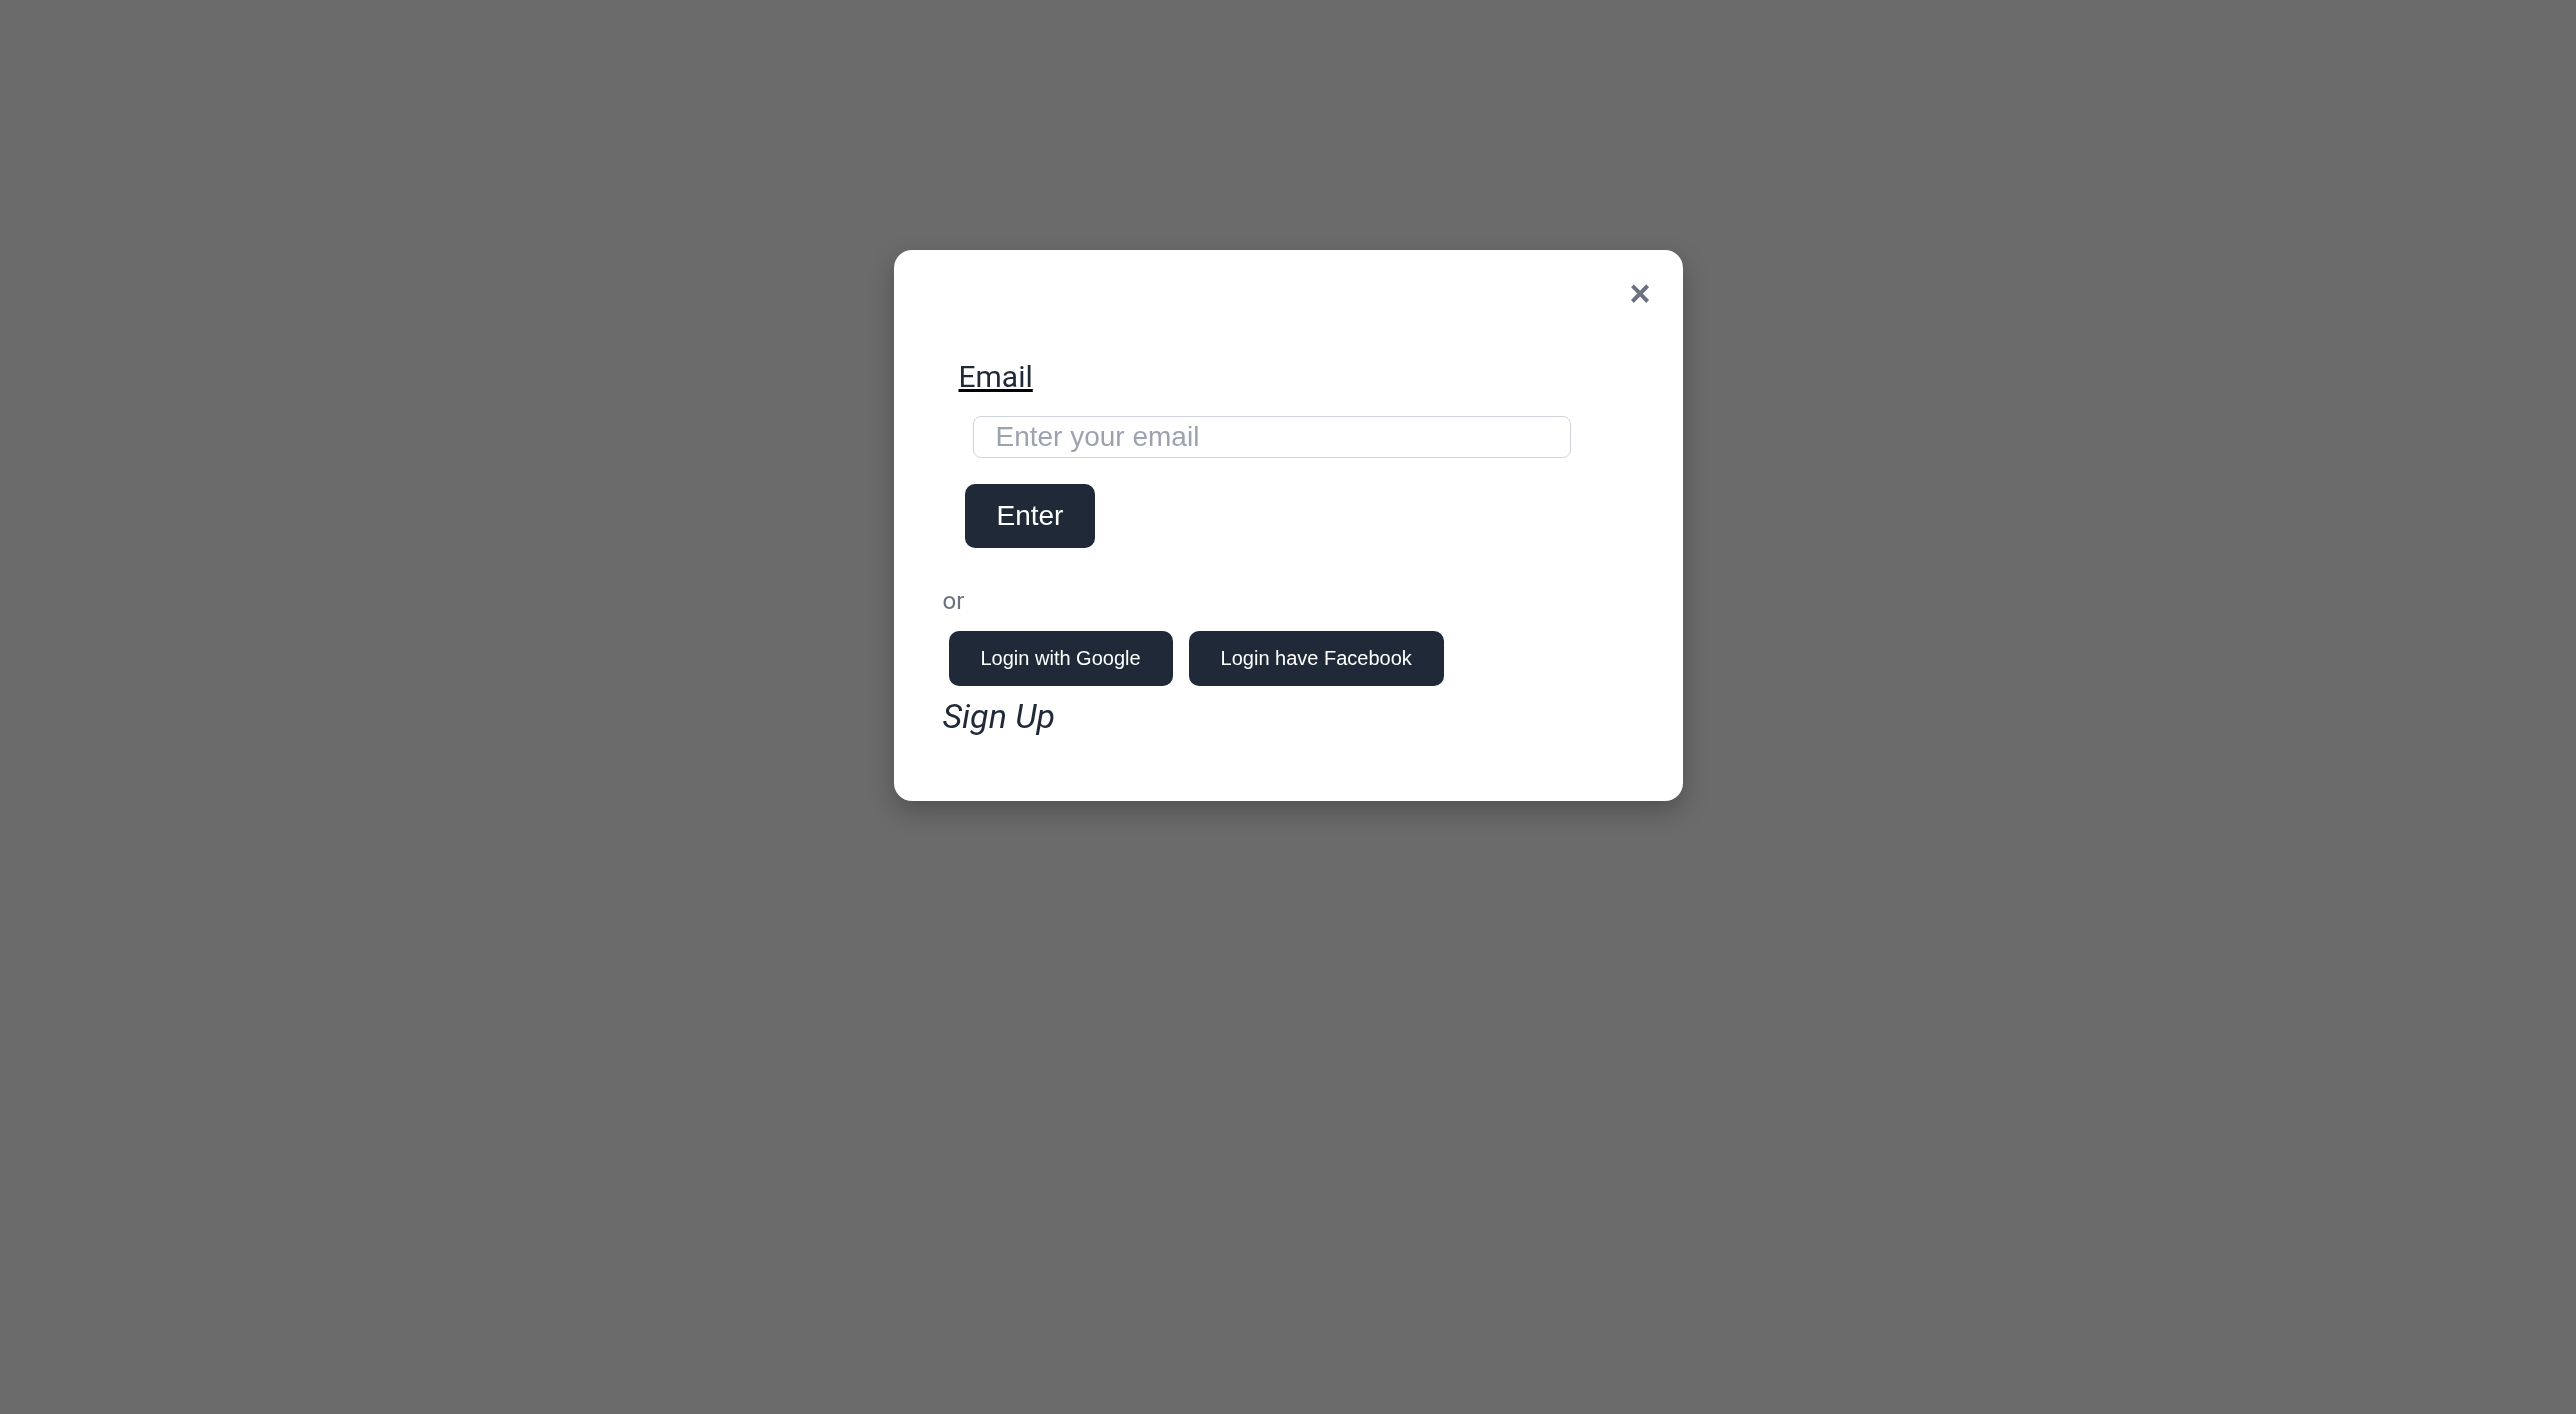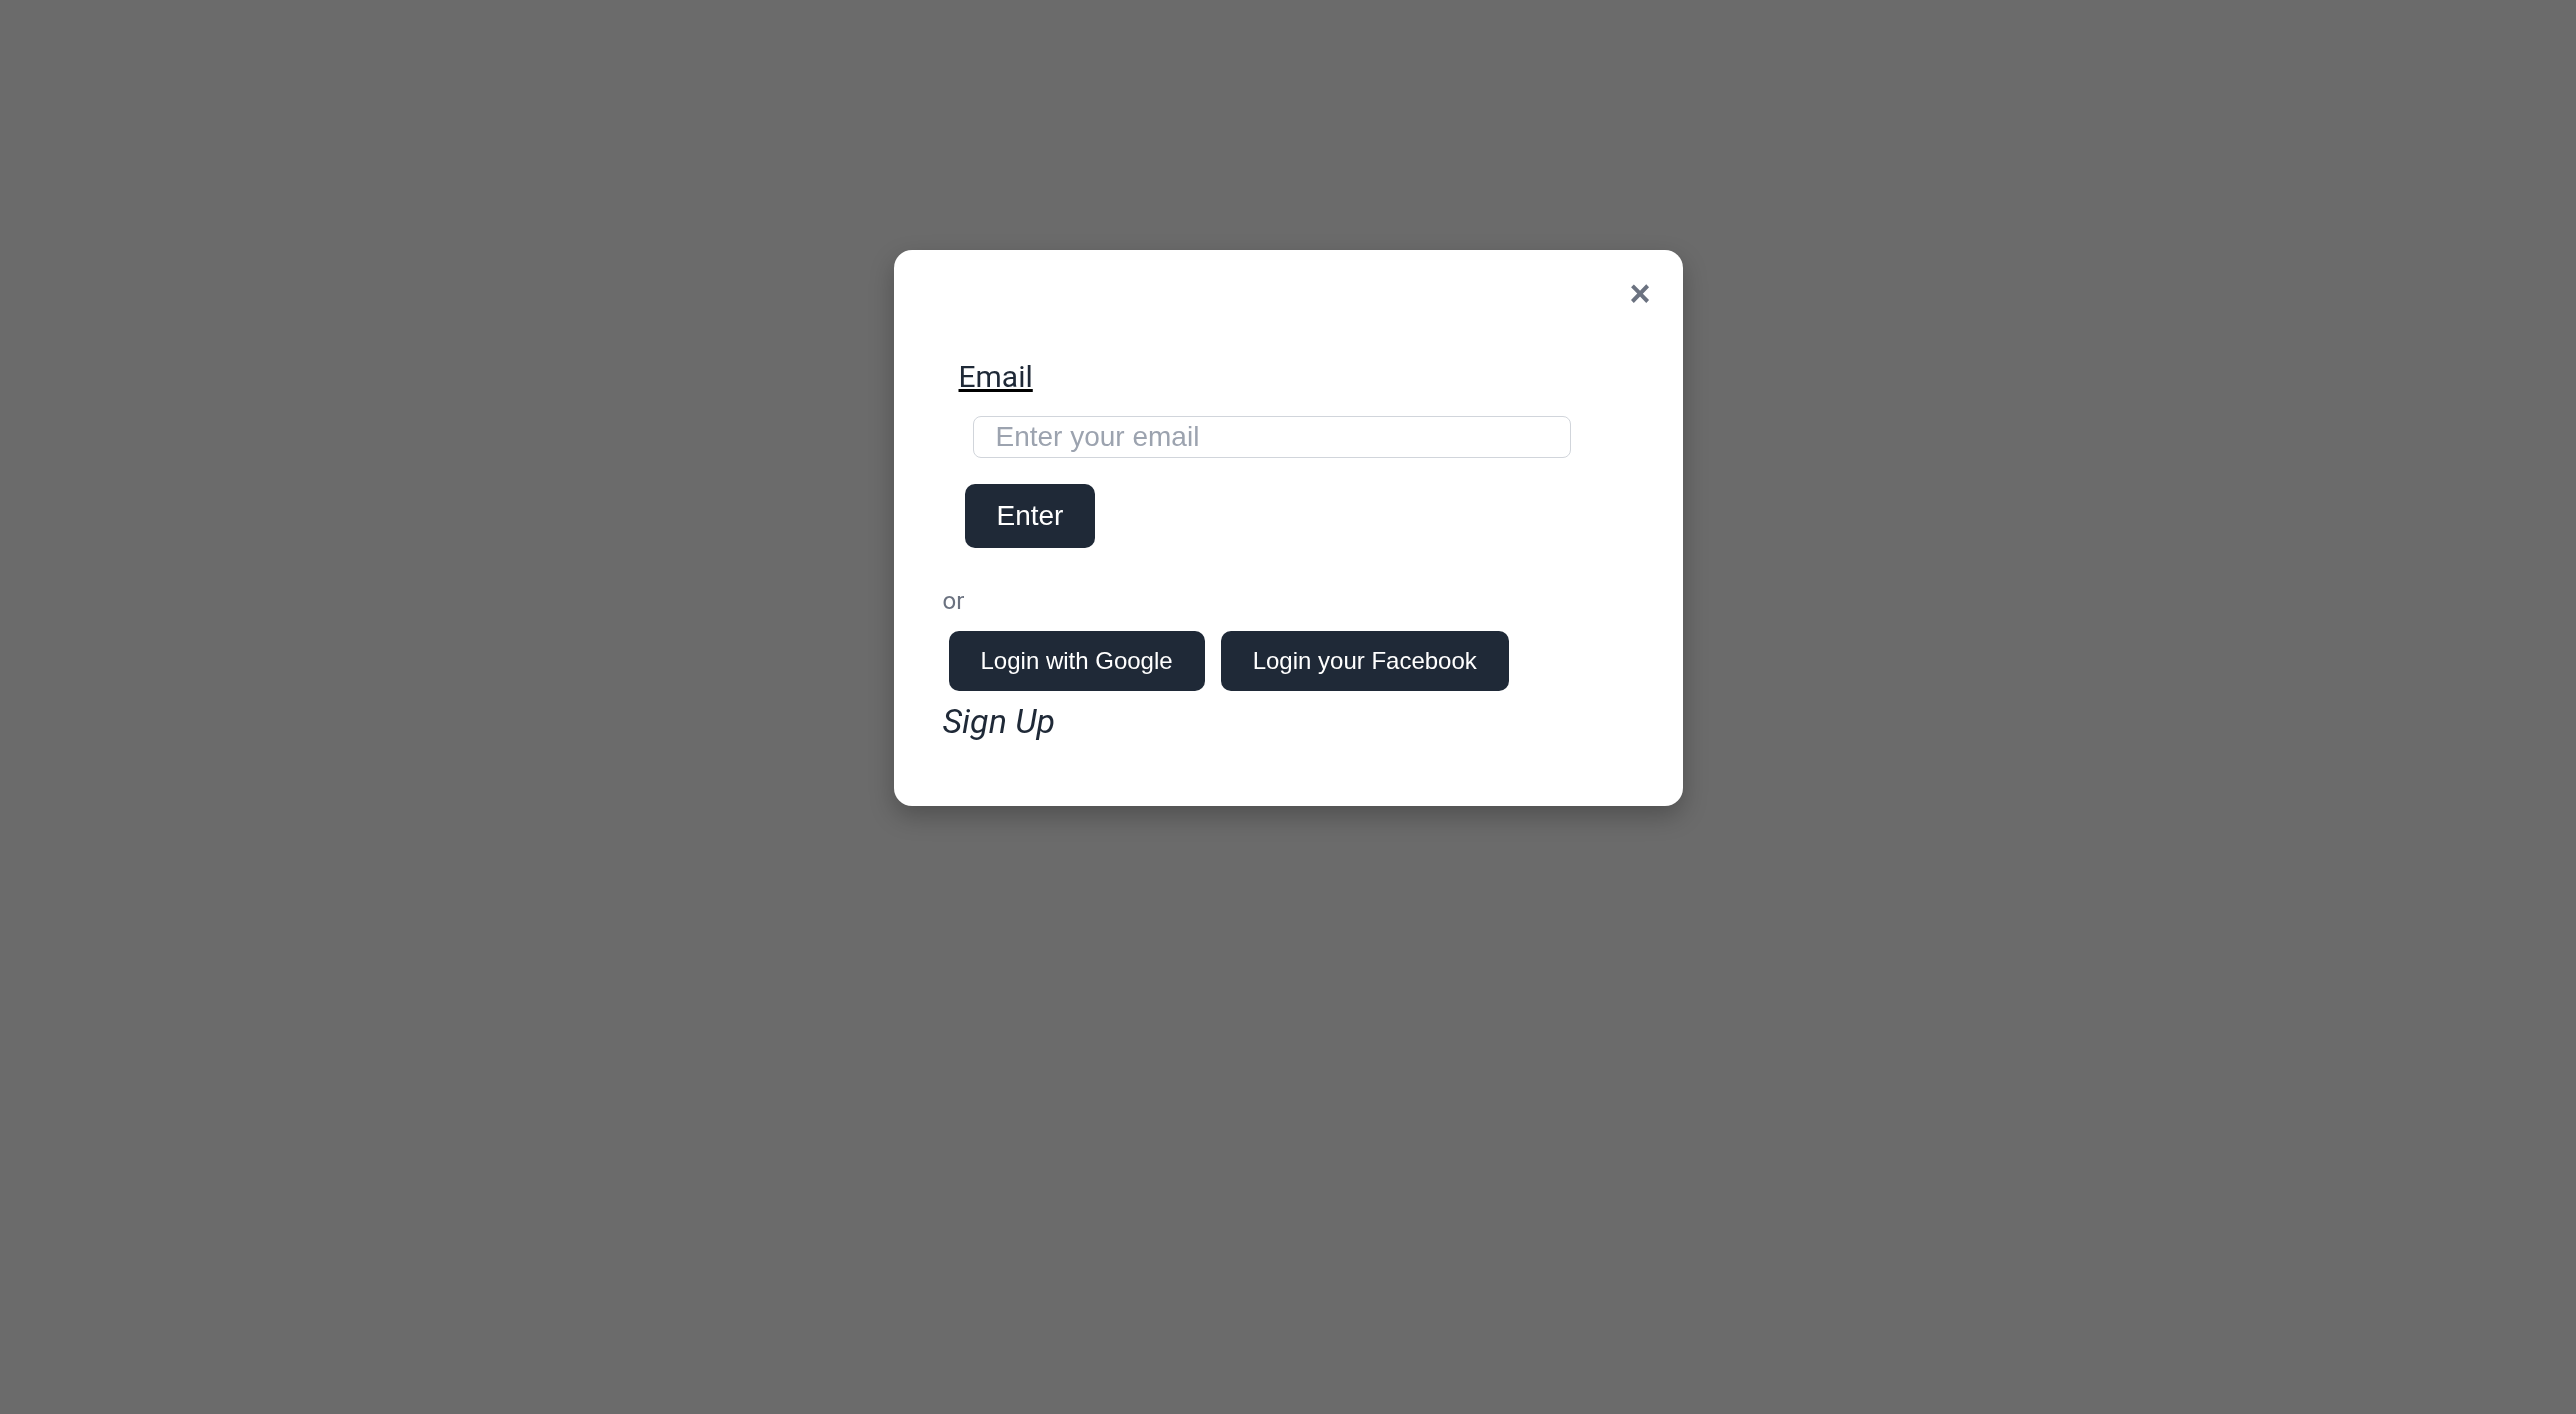--- a/index.html
+++ b/index.html
@@ -101,21 +101,21 @@
       gap: 16px;
       margin-left: -10px;
     }
 
     .social-btn {
       padding: 16px 32px;
       background: #1f2937;
       color: #ffffff;
       border: none;
       border-radius: 10px;
-      font-size: 24px;
+      font-size: 20px;
       cursor: pointer;
       font-weight: 400;
       white-space: nowrap;
     }
 
     .signup-prompt {
       font-size: 34px;
       color: #6b7280;
       margin-top: 20px;
       margin-left: -16px;
@@ -150,20 +150,20 @@
 
     <div class="field-group">
     </div>
 
     <button class="login-btn">Enter</button>
 
     <div class="divider-text">or</div>
 
     <div class="social-row">
       <button class="social-btn">Login with Google</button>
-      <button class="social-btn">Login your Facebook</button>
+      <button class="social-btn">Login have Facebook</button>
     </div>
 
     <a class="signup-link">Sign Up</a>
 
   </div>
 </div>
 
 
 </body></html>

